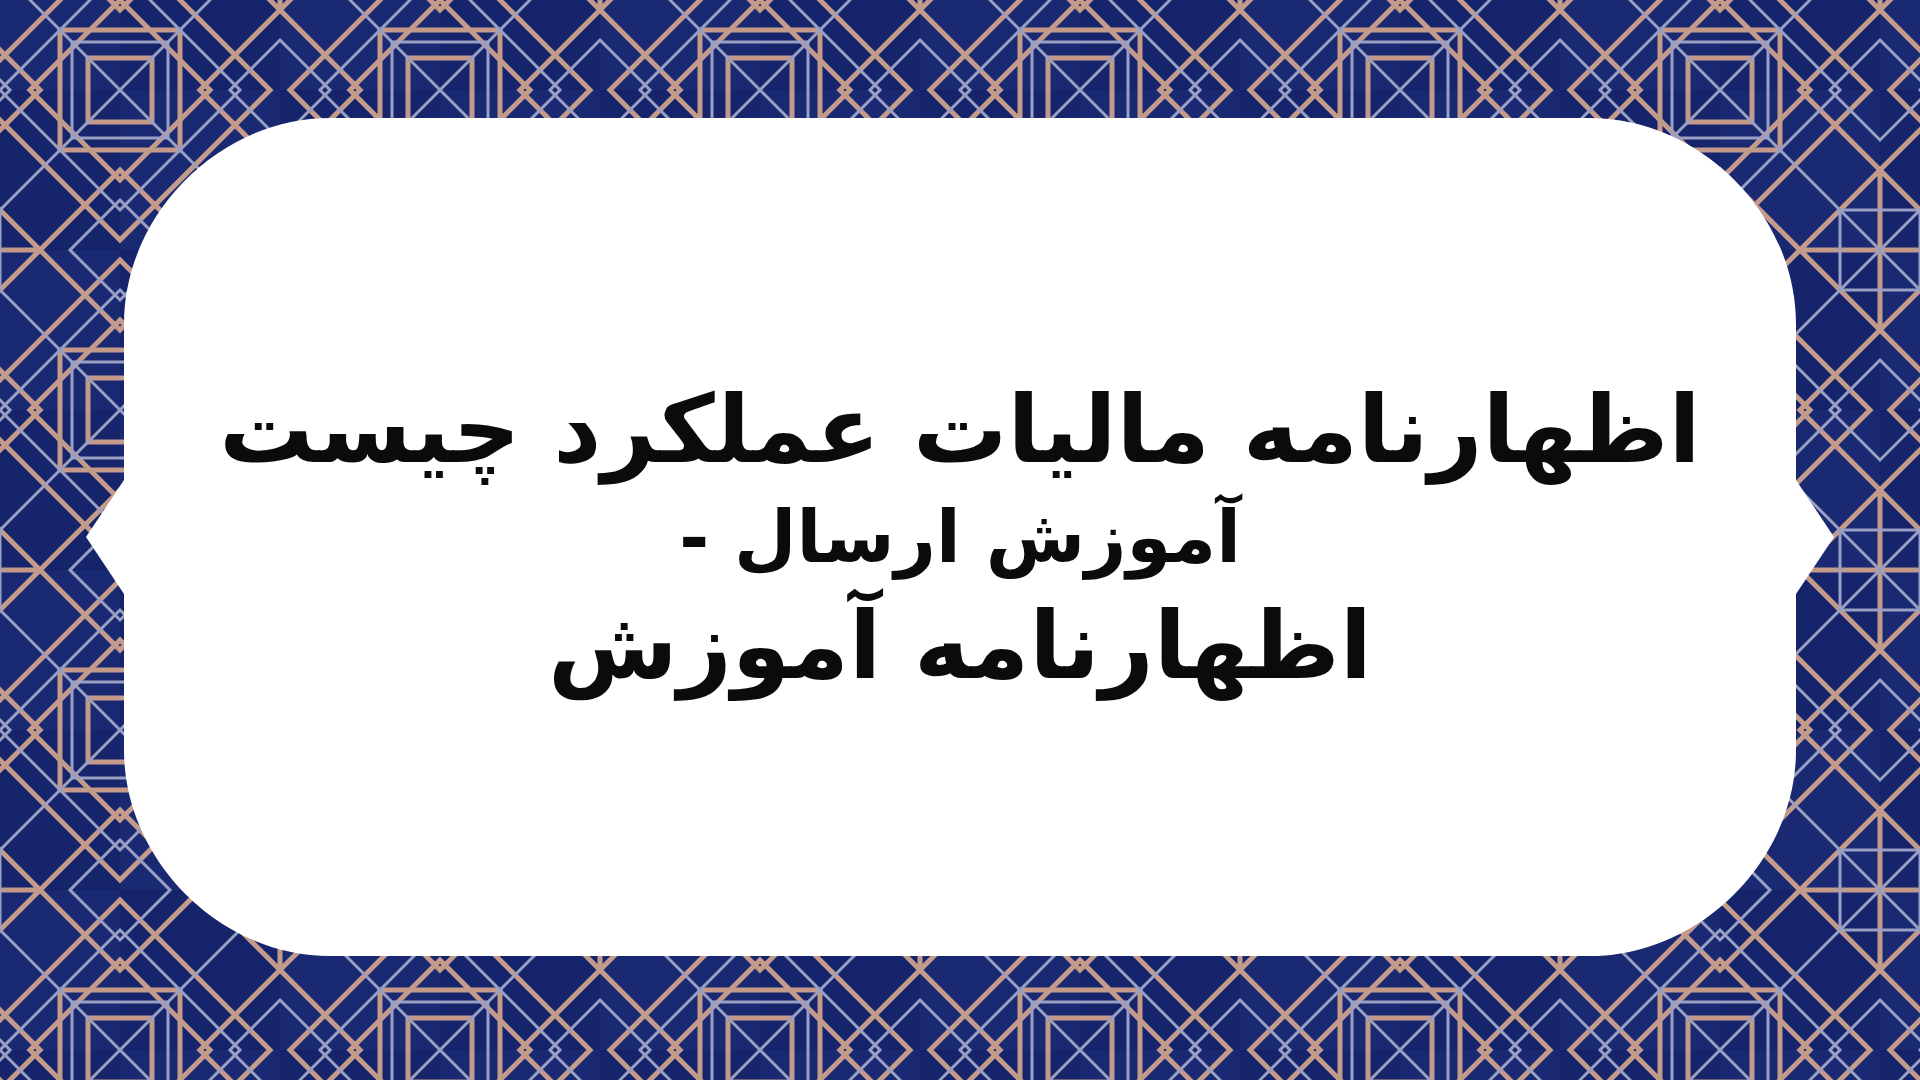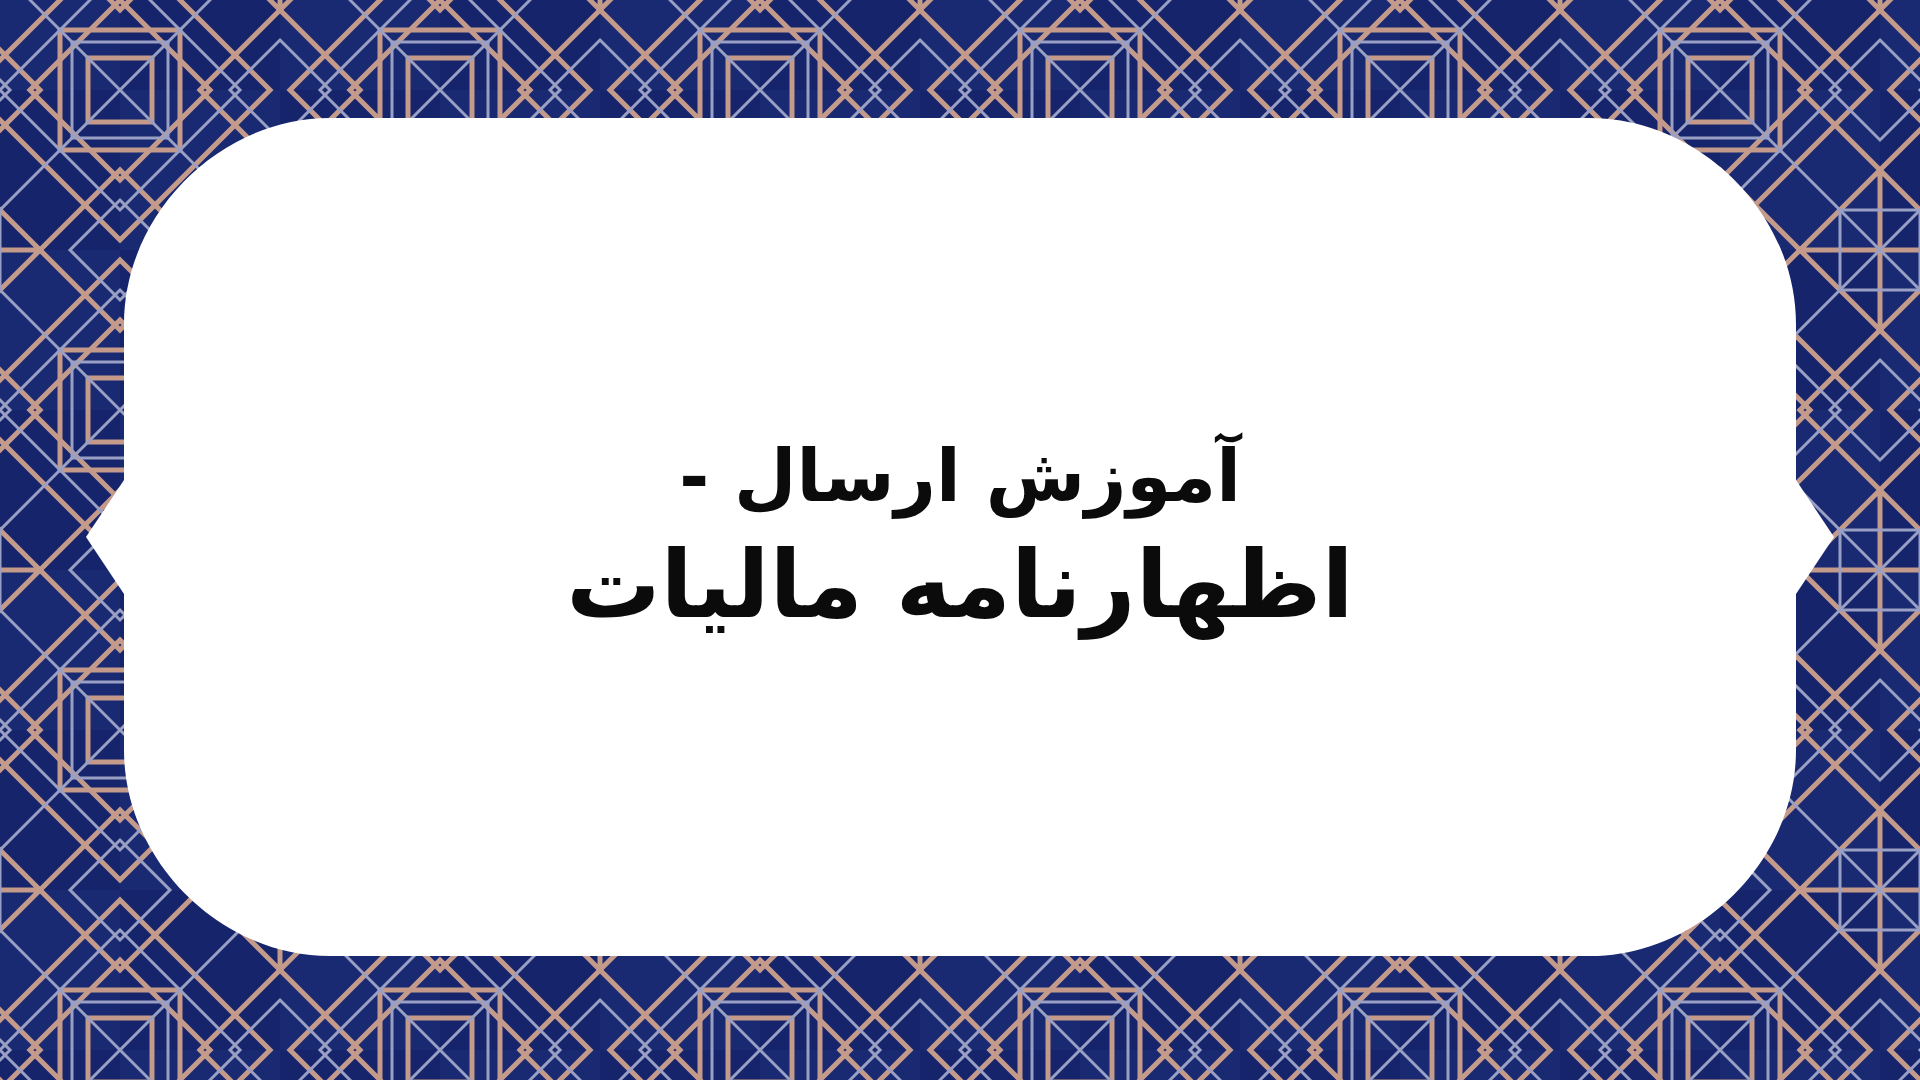--- a/index.html
+++ b/index.html
@@ -132,17 +132,18 @@
       C 220 956 124 860 124 750
       L 124 594
       L 86 537
       L 124 480
       L 124 324
       C 124 214 220 118 330 118
       Z"></path>
   </svg>
 
   <div id="headline">
+    <span class="hl-line l1">اظهارنامه مالیات عملکرد چیست</span>
     <span class="hl-line l2">آموزش ارسال -</span>
-    <span class="hl-line l3">اظهارنامه مالیات</span>
+    <span class="hl-line l3">اظهارنامه آموزش</span>
   </div>
 
 </div>
 
 </body></html>

